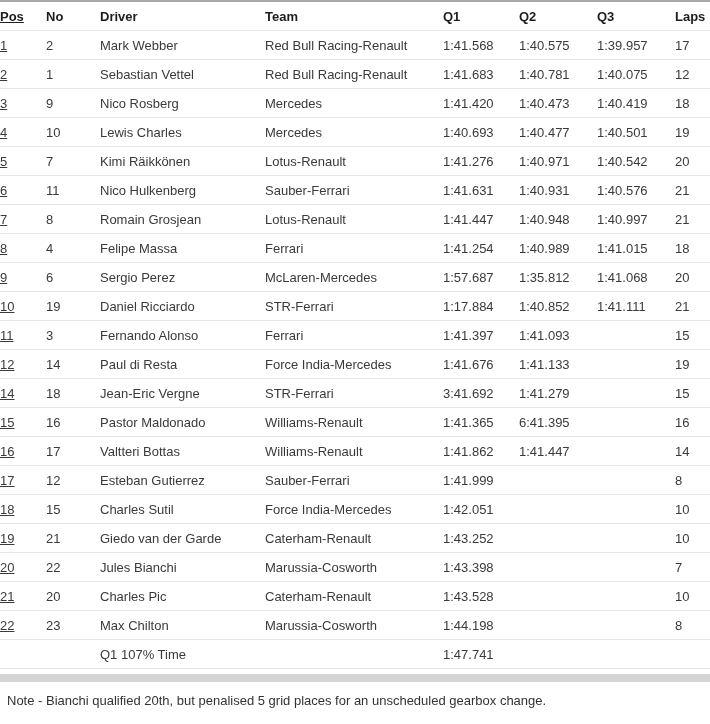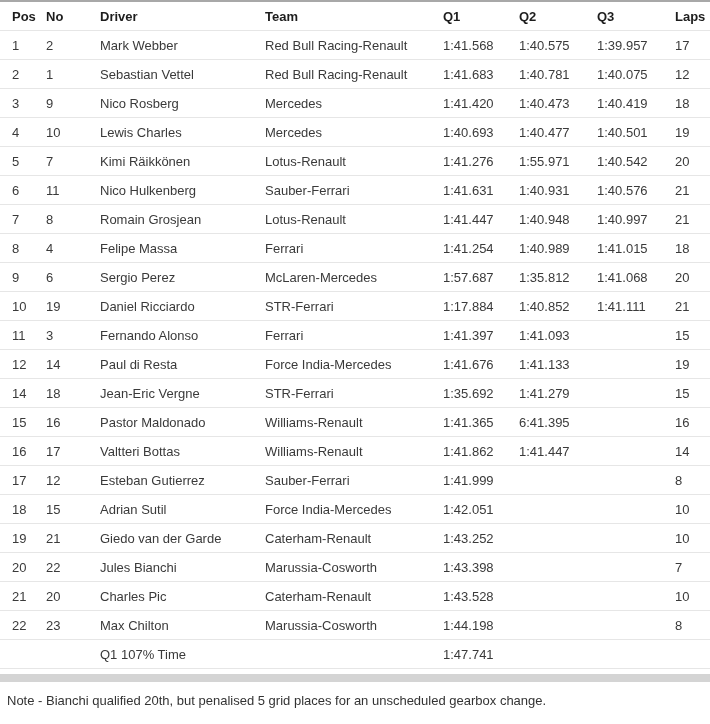--- a/index.html
+++ b/index.html
@@ -31,21 +31,22 @@
   }
   table.results th {
     font-weight: bold;
     color: #1d1d1d;
   }
   table.results td {
     color: #3a3a3a;
   }
   table.results th:first-child,
   table.results td:first-child {
-    padding-left: 12px;
+    padding-left: 0;
+    text-decoration: underline;
   }
   .divider-bar {
     width: 710px;
     height: 8px;
     background: #d4d4d4;
     margin-top: 5px;
   }
   .note {
     margin: 11px 0 0 0;
     padding: 0 8px 12px 7px;
@@ -121,21 +122,21 @@
           <td>1:40.477</td>
           <td>1:40.501</td>
           <td>19</td>
         </tr>
         <tr>
           <td>5</td>
           <td>7</td>
           <td>Kimi Räikkönen</td>
           <td>Lotus-Renault</td>
           <td>1:41.276</td>
-          <td>1:55.971</td>
+          <td>1:40.971</td>
           <td>1:40.542</td>
           <td>20</td>
         </tr>
         <tr>
           <td>6</td>
           <td>11</td>
           <td>Nico Hulkenberg</td>
           <td>Sauber-Ferrari</td>
           <td>1:41.631</td>
           <td>1:40.931</td>
@@ -200,21 +201,21 @@
           <td>1:41.676</td>
           <td>1:41.133</td>
           <td></td>
           <td>19</td>
         </tr>
         <tr>
           <td>14</td>
           <td>18</td>
           <td>Jean-Eric Vergne</td>
           <td>STR-Ferrari</td>
-          <td>1:35.692</td>
+          <td>3:41.692</td>
           <td>1:41.279</td>
           <td></td>
           <td>15</td>
         </tr>
         <tr>
           <td>15</td>
           <td>16</td>
           <td>Pastor Maldonado</td>
           <td>Williams-Renault</td>
           <td>1:41.365</td>
@@ -238,21 +239,21 @@
           <td>Esteban Gutierrez</td>
           <td>Sauber-Ferrari</td>
           <td>1:41.999</td>
           <td></td>
           <td></td>
           <td>8</td>
         </tr>
         <tr>
           <td>18</td>
           <td>15</td>
-          <td>Adrian Sutil</td>
+          <td>Charles Sutil</td>
           <td>Force India-Mercedes</td>
           <td>1:42.051</td>
           <td></td>
           <td></td>
           <td>10</td>
         </tr>
         <tr>
           <td>19</td>
           <td>21</td>
           <td>Giedo van der Garde</td>

